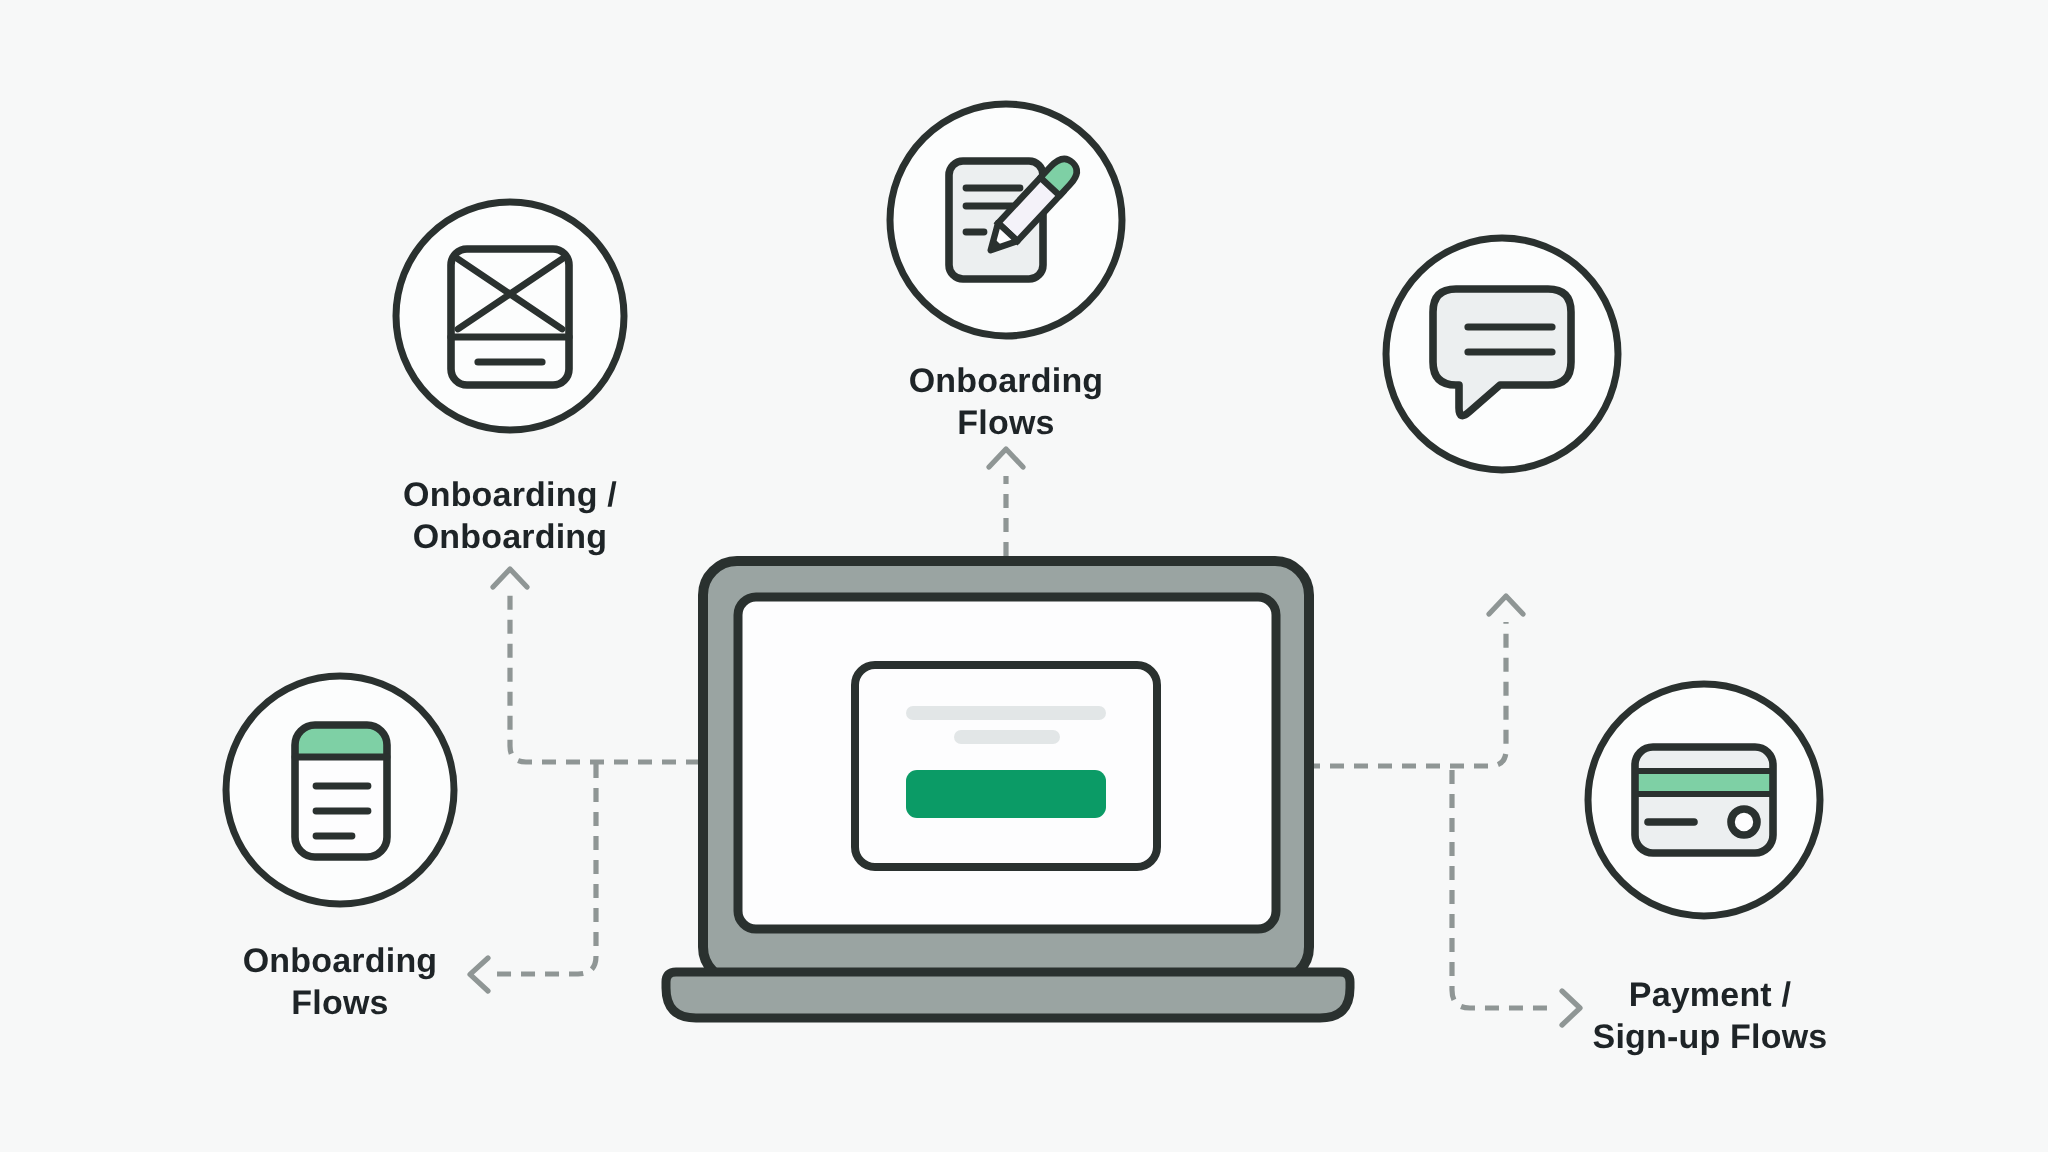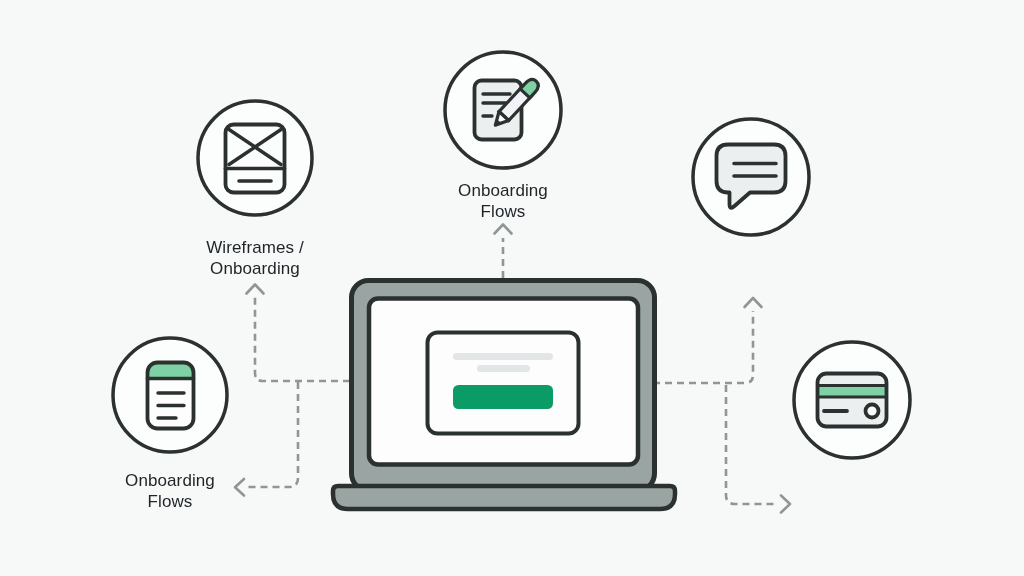--- a/index.html
+++ b/index.html
@@ -8,21 +8,21 @@
     width:1024px;height:576px;
     background:var(--background,#f7f8f8);
     overflow:hidden;
     font-family:"Liberation Sans",sans-serif;
   }
   .stage svg{position:absolute;left:0;top:0;}
   .label{
     position:absolute;
     transform:translateX(-50%);
     text-align:center;
-    font-weight:400;
+    font-weight:700;
     font-size:17px;
     line-height:21px;
     letter-spacing:.1px;
     color:var(--text,#1e2427);
     white-space:nowrap;
   }
   
   .dash{fill:none;stroke:var(--connector_gray,#8f9695);stroke-width:2.6;stroke-dasharray:7 5;}
   .arrow{fill:none;stroke:var(--connector_gray,#8f9695);stroke-width:2.6;stroke-linecap:round;stroke-linejoin:round;}
   .ol{stroke:var(--outline,#2a312f);}
@@ -125,29 +125,33 @@
         <rect class="fill-mint" x="817.5" y="385.5" width="69" height="11.5"></rect>
         <path class="iline" stroke-width="3" stroke-linecap="butt" d="M817.5,385.5 H886.5 M817.5,397 H886.5"></path>
         <rect class="nofill ol" x="817.5" y="373.5" width="69" height="53" rx="9" stroke-width="3.8" stroke-linejoin="round"></rect>
         <path class="iline" stroke-width="3.8" d="M824,411 H847"></path>
         <circle class="fill-white ol" cx="872" cy="411" r="6.5" stroke-width="3.8"></circle>
       </g>
     </g>
   </svg>
 
   <div class="label" style="left:255px;top:237px">
-    <div>Wireframes /</div>
+    <div>Onboarding /</div>
     <div>Onboarding</div>
   </div>
 
   <div class="label" style="left:503px;top:180px">
     <div>Onboarding</div>
     <div>Flows</div>
   </div>
 
 
   <div class="label" style="left:170px;top:470px">
     <div>Onboarding</div>
     <div>Flows</div>
   </div>
 
+  <div class="label" style="left:855px;top:487px">
+    <div>Payment /</div>
+    <div>Sign-up Flows</div>
+  </div>
 
 </div>
 
 </body></html>

